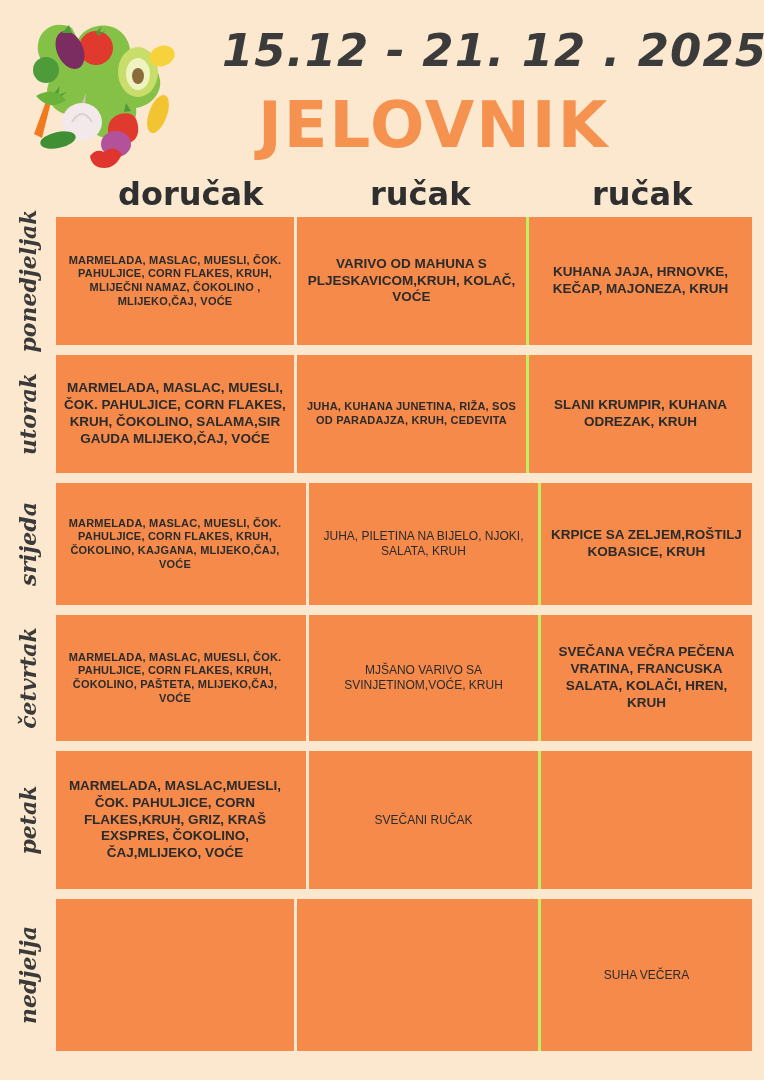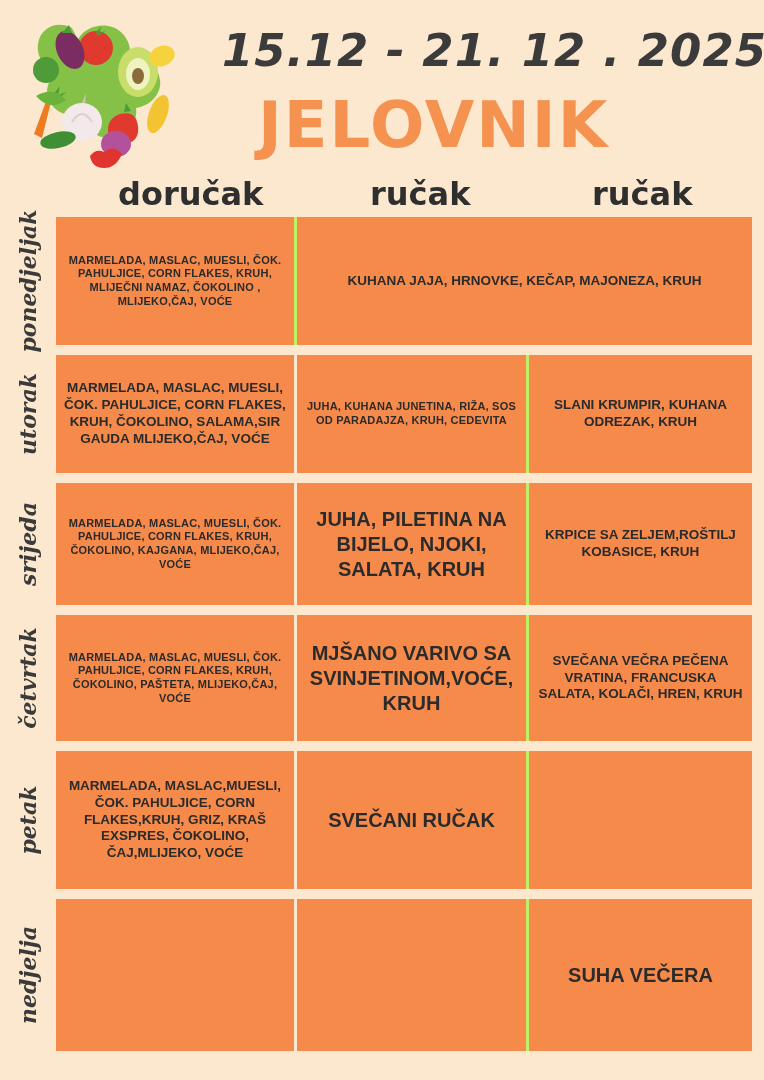--- a/index.html
+++ b/index.html
@@ -110,21 +110,21 @@
     box-sizing: border-box;
     color: #2b2b2b;
     line-height: 1.25;
   }
   .cell.c1 { flex: 0 0 238px; }
   .cell.c2 { flex: 0 0 232px; border-left: 3px solid #fbe8ce; }
   .cell.c3 { flex: 1 1 auto; border-left: 3px solid #bef264; }
 
   .small   { font-size: 11px; font-weight: bold; letter-spacing: .2px; }
   .med     { font-size: 13.5px; font-weight: bold; }
-  .big     { font-size: 20px; font-weight: bold; }
+  .big     { font-size: 12px; font-weight: normal; margin-left: 12px; }
 
   
   #row-pon  { height: 128px; }
   #row-uto  { height: 118px; }
   #row-sri  { height: 122px; }
   #row-cet  { height: 126px; }
   #row-pet  { height: 138px; }
   #row-ned  { height: 152px; }
 
   
@@ -195,20 +195,21 @@
   <div class="col-head c3">ručak</div>
 </div>
 
 <div class="rows">
 
   <div class="row" id="row-pon">
     <div class="daylabel">
       <span>ponedjeljak</span>
     </div>
     <div class="cell c1 small">MARMELADA, MASLAC, MUESLI, ČOK. PAHULJICE, CORN FLAKES, KRUH, MLIJEČNI NAMAZ, ČOKOLINO , MLIJEKO,ČAJ, VOĆE</div>
+    <div class="cell c2 med">VARIVO OD MAHUNA S PLJESKAVICOM,KRUH, KOLAČ, VOĆE</div>
     <div class="cell c3 med">KUHANA JAJA, HRNOVKE, KEČAP, MAJONEZA, KRUH</div>
   </div>
 
   <div class="row" id="row-uto">
     <div class="daylabel">
       <span>utorak</span>
     </div>
     <div class="cell c1 med">MARMELADA, MASLAC, MUESLI, ČOK. PAHULJICE, CORN FLAKES, KRUH, ČOKOLINO, SALAMA,SIR GAUDA MLIJEKO,ČAJ, VOĆE</div>
     <div class="cell c2 small">JUHA, KUHANA JUNETINA, RIŽA, SOS OD PARADAJZA, KRUH, CEDEVITA</div>
     <div class="cell c3 med">SLANI KRUMPIR, KUHANA ODREZAK, KRUH</div>

